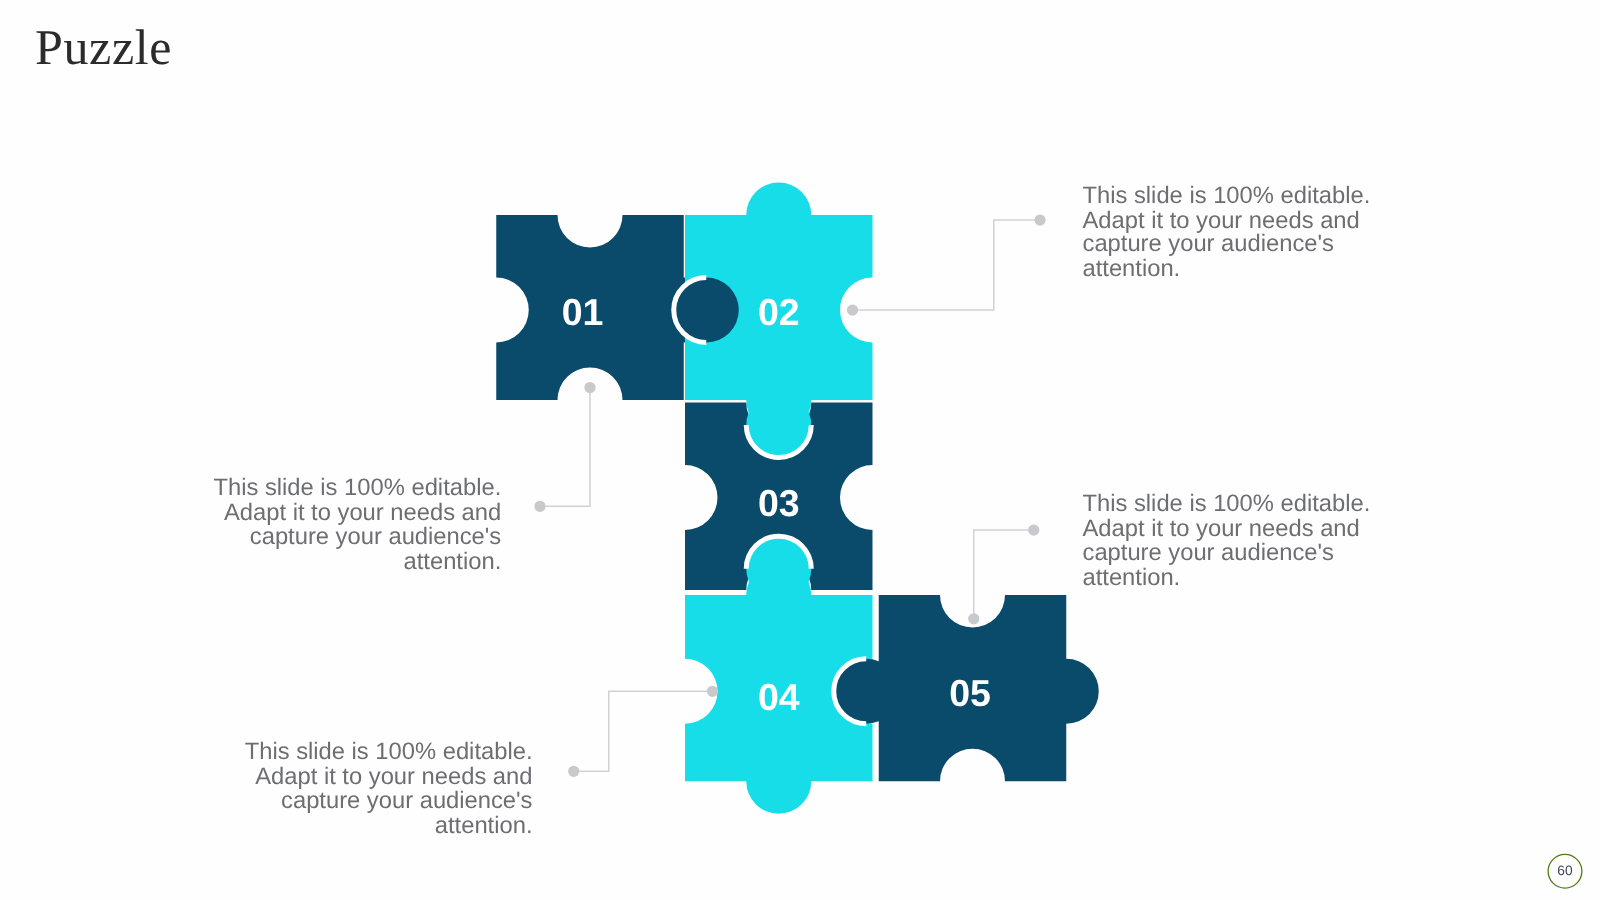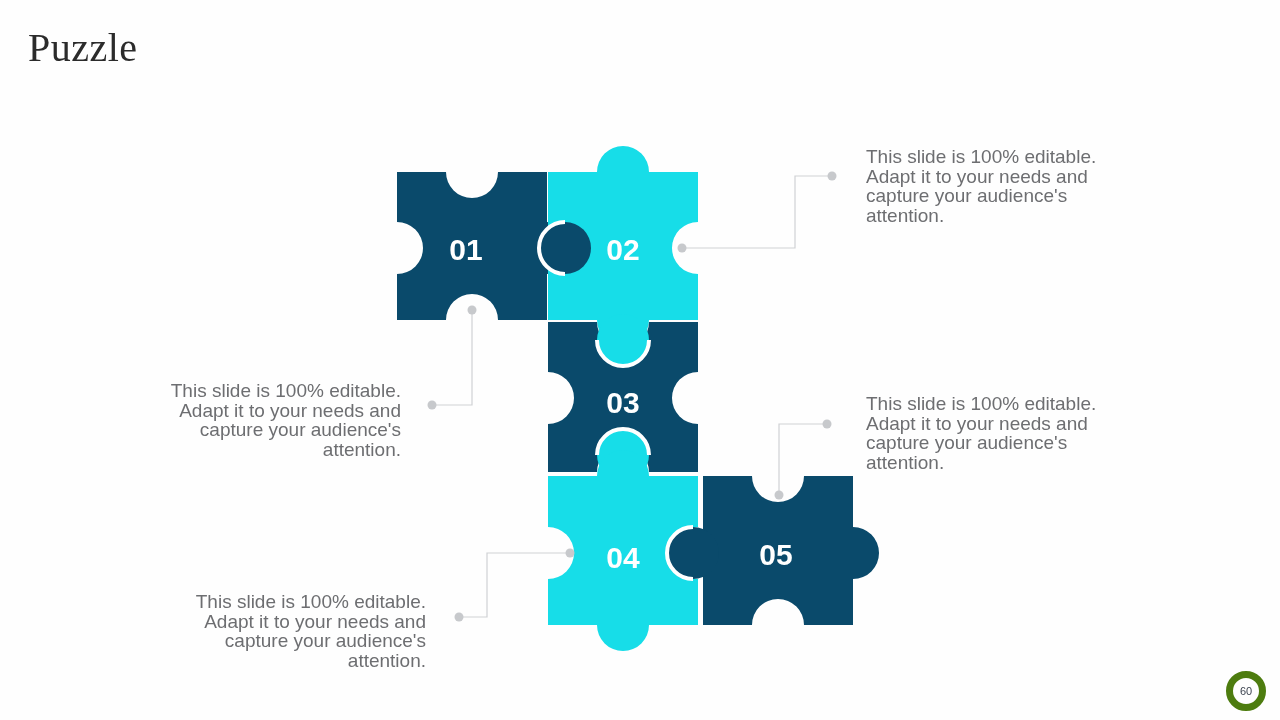--- a/index.html
+++ b/index.html
@@ -15,21 +15,21 @@
     font-family: "Liberation Sans", sans-serif;
   }
   .slide {
     position: absolute;
     inset: 0;
     background: #fefefe;
   }
   #page-title {
     position: absolute;
     left: 28px;
-    top: 24px;
+    top: 14px;
     font-family: "Liberation Serif", serif;
     font-size: 40px;
     line-height: 48px;
     color: #2b2b2b;
     letter-spacing: 0.5px;
     font-weight: 400;
   }
   .puzzle-stage {
     position: absolute;
     left: 0;
@@ -49,21 +49,21 @@
   .desc-01 { left: 145px; top: 381px; width: 256px; text-align: right; }
   .desc-05 { left: 866px; top: 394px; width: 254px; text-align: left; }
   .desc-04 { left: 172px; top: 592px; width: 254px; text-align: right; }
 
   .page-badge {
     position: absolute;
     right: 14px;
     bottom: 9px;
     width: 26px;
     height: 26px;
-    border: 7px solid #4d7c0f;
+    border: 1px solid #4d7c0f;
     border-radius: 50%;
     display: flex;
     align-items: center;
     justify-content: center;
     font-size: 11px;
     color: #3d4450;
     font-family: "Liberation Sans", sans-serif;
     margin-left: 24px;
   }
   .piece-num {

